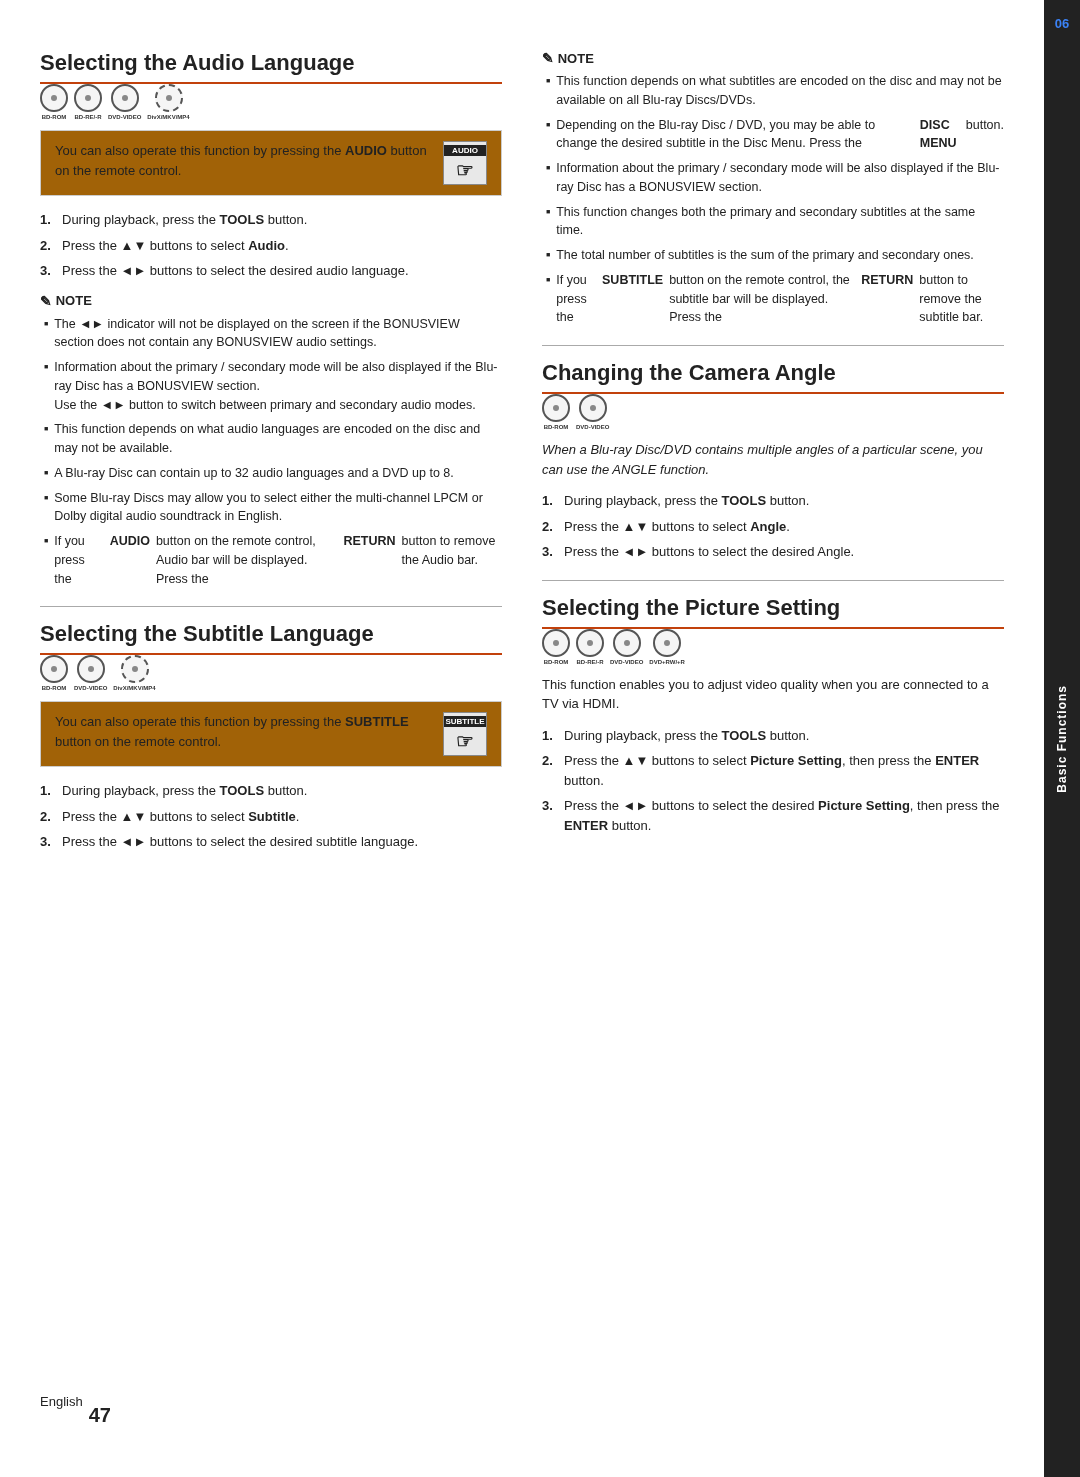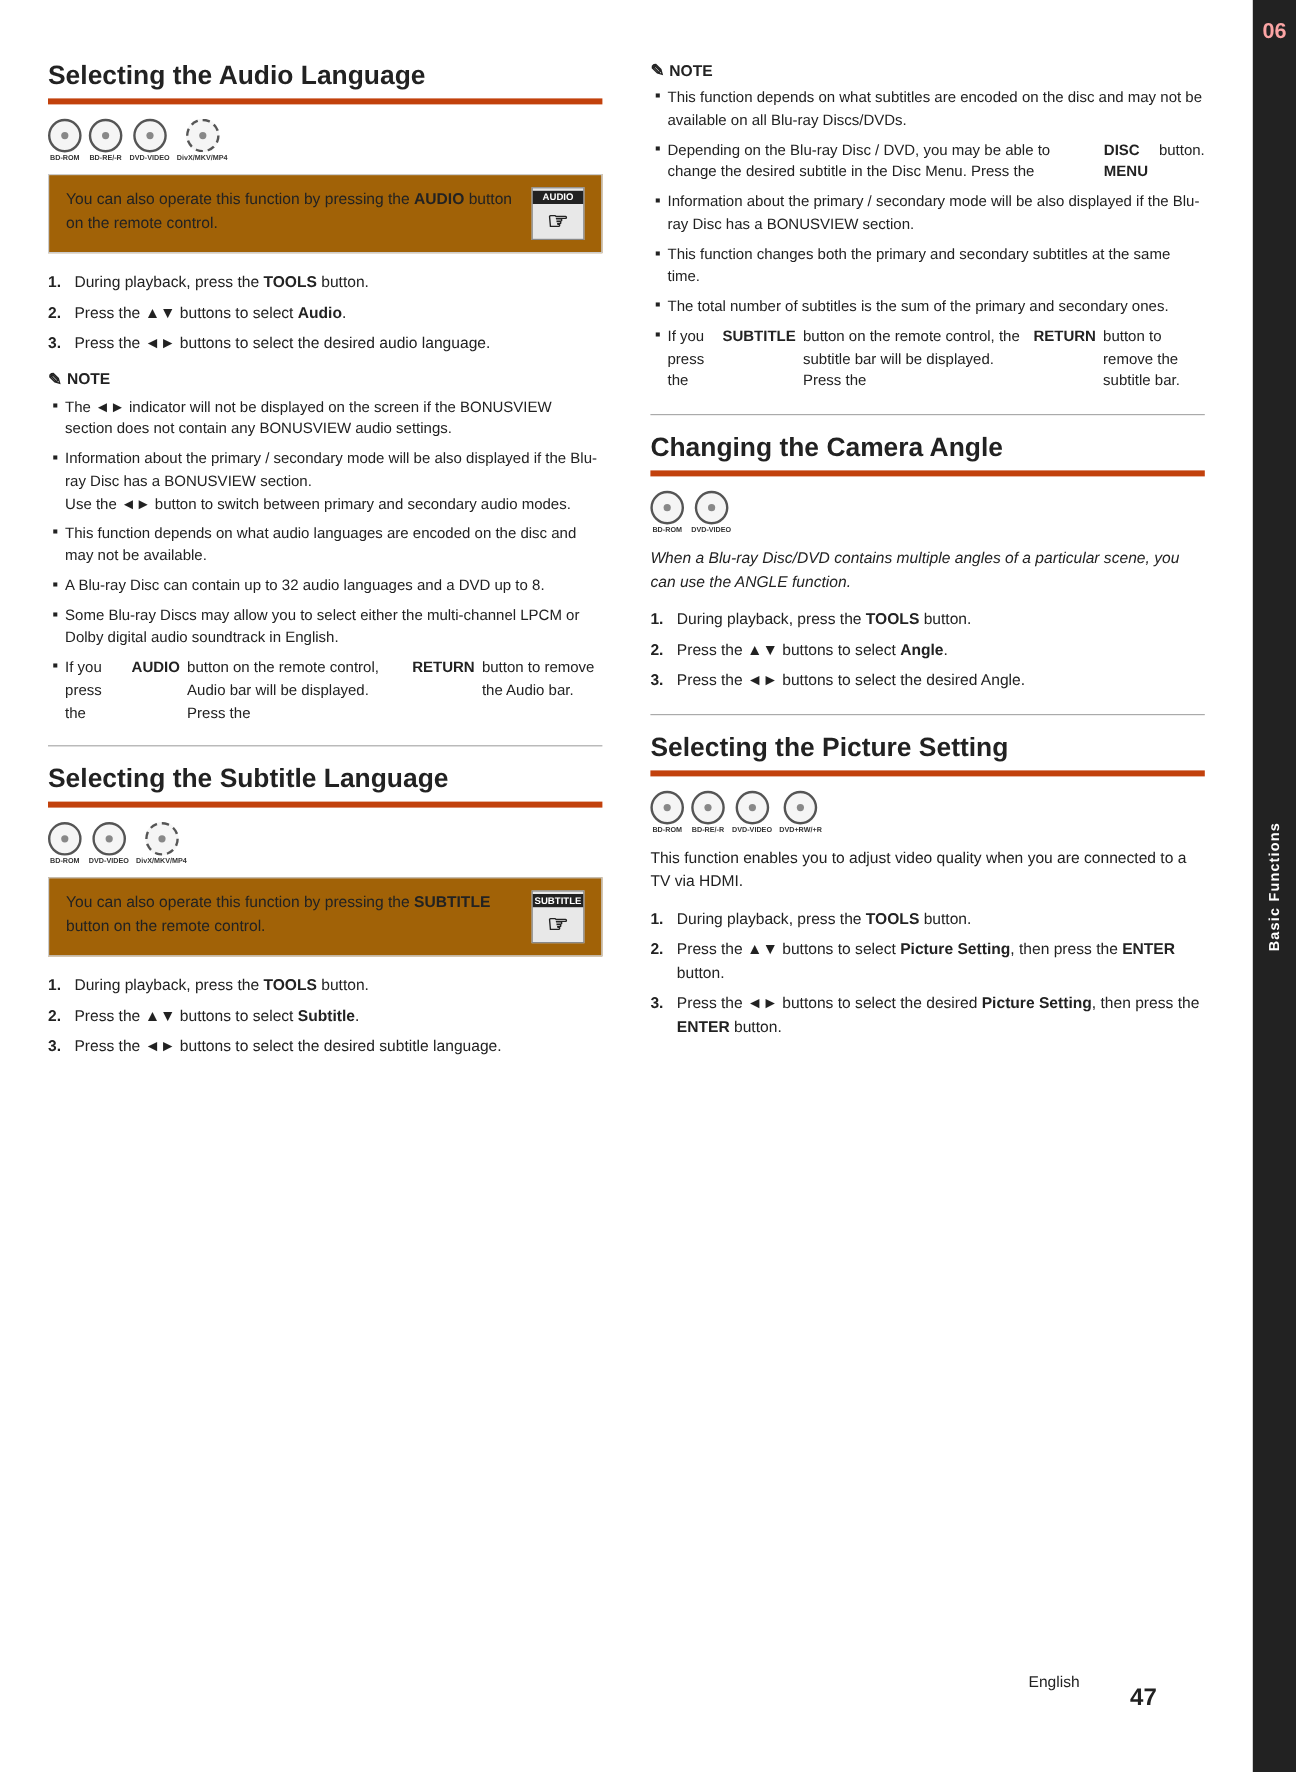--- a/index.html
+++ b/index.html
@@ -31,22 +31,22 @@
       font-size: 12px;
       font-weight: bold;
       writing-mode: vertical-rl;
       transform: rotate(180deg);
       letter-spacing: 1px;
       white-space: nowrap;
     }
     .side-tab-number {
       position: absolute;
       top: 16px;
-      color: #fca5a5;
-      font-size: 18px;
+      color: #3b82f6;
+      font-size: 13px;
       font-weight: bold;
     }
     .main-content {
       flex: 1;
       padding: 50px 40px 40px 40px;
       display: flex;
       flex-direction: column;
     }
     .two-col {
       display: flex;
@@ -57,23 +57,22 @@
       flex: 1;
       min-width: 0;
     }
     .right-col {
       flex: 1;
       min-width: 0;
     }
     .section-title {
       font-size: 22px;
       font-weight: bold;
-      border-bottom: 5px solid #c2410c;
+      border-bottom: 2px solid #c2410c;
       padding-bottom: 6px;
-      margin-bottom: 12px;
     }
     .disc-icons {
       display: flex;
       gap: 6px;
       margin-bottom: 10px;
     }
     .disc-icon {
       display: flex;
       flex-direction: column;
       align-items: center;
@@ -188,26 +187,25 @@
     }
     .note-list li::before {
       content: '■';
       font-size: 7px;
       margin-top: 4px;
       flex-shrink: 0;
     }
     b { font-weight: bold; }
     .page-footer {
       display: flex;
-      justify-content: flex-end;
+      justify-content: flex-start;
       align-items: center;
       padding: 10px 40px 10px 0;
       font-size: 13px;
       border-top: none;
-      gap: 36px;
     }
     .page-number {
       font-size: 20px;
       font-weight: bold;
       margin-top: 28px;
     }
     .english-text {
       font-size: 13px;
       margin-right: 6px;
     }

